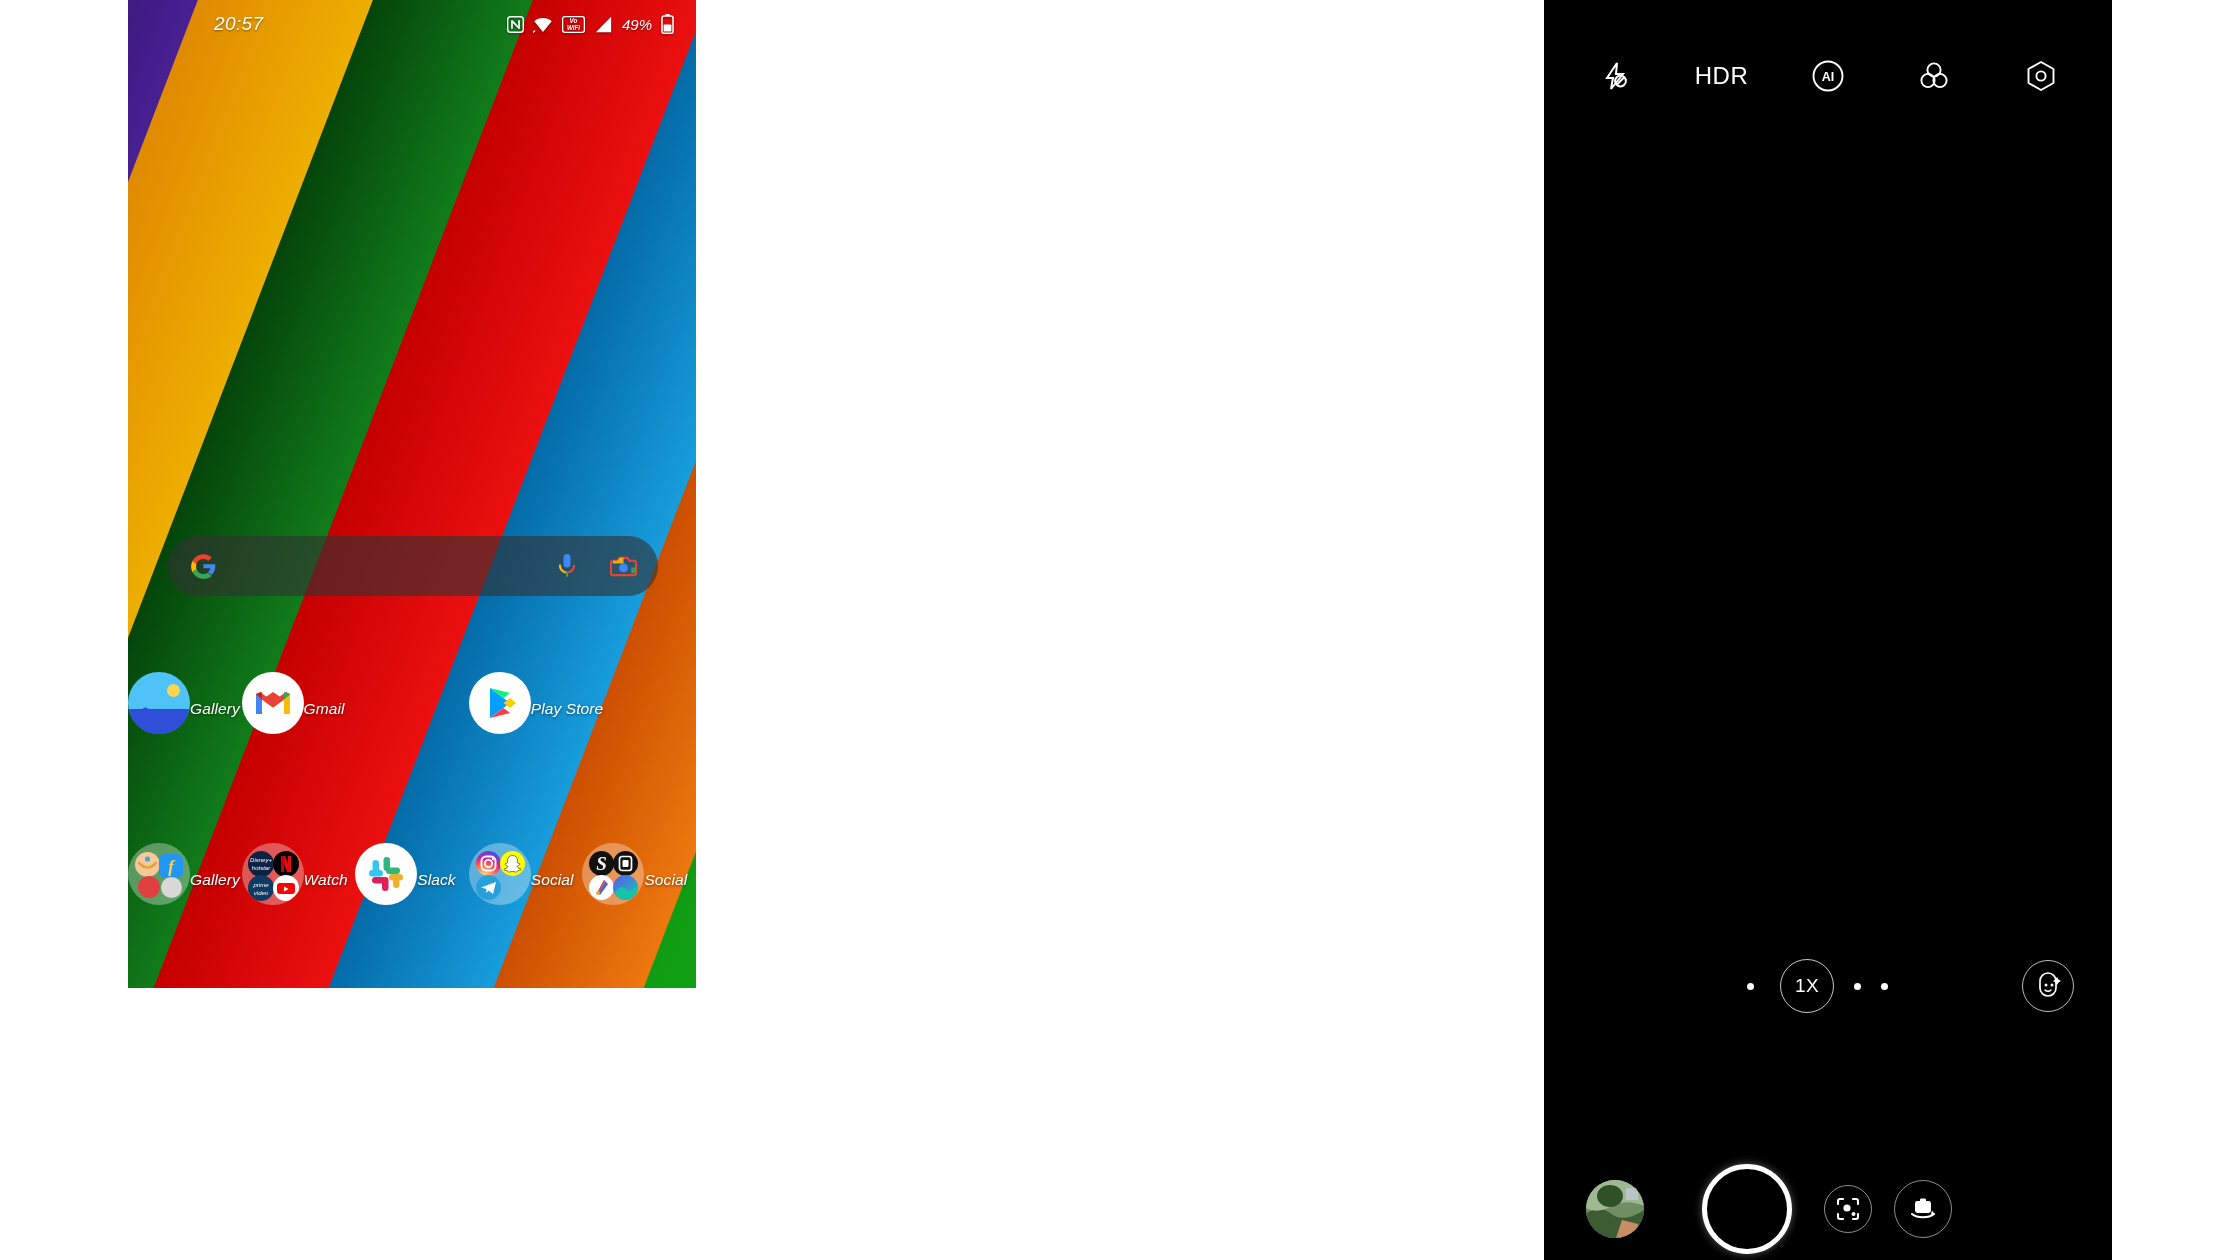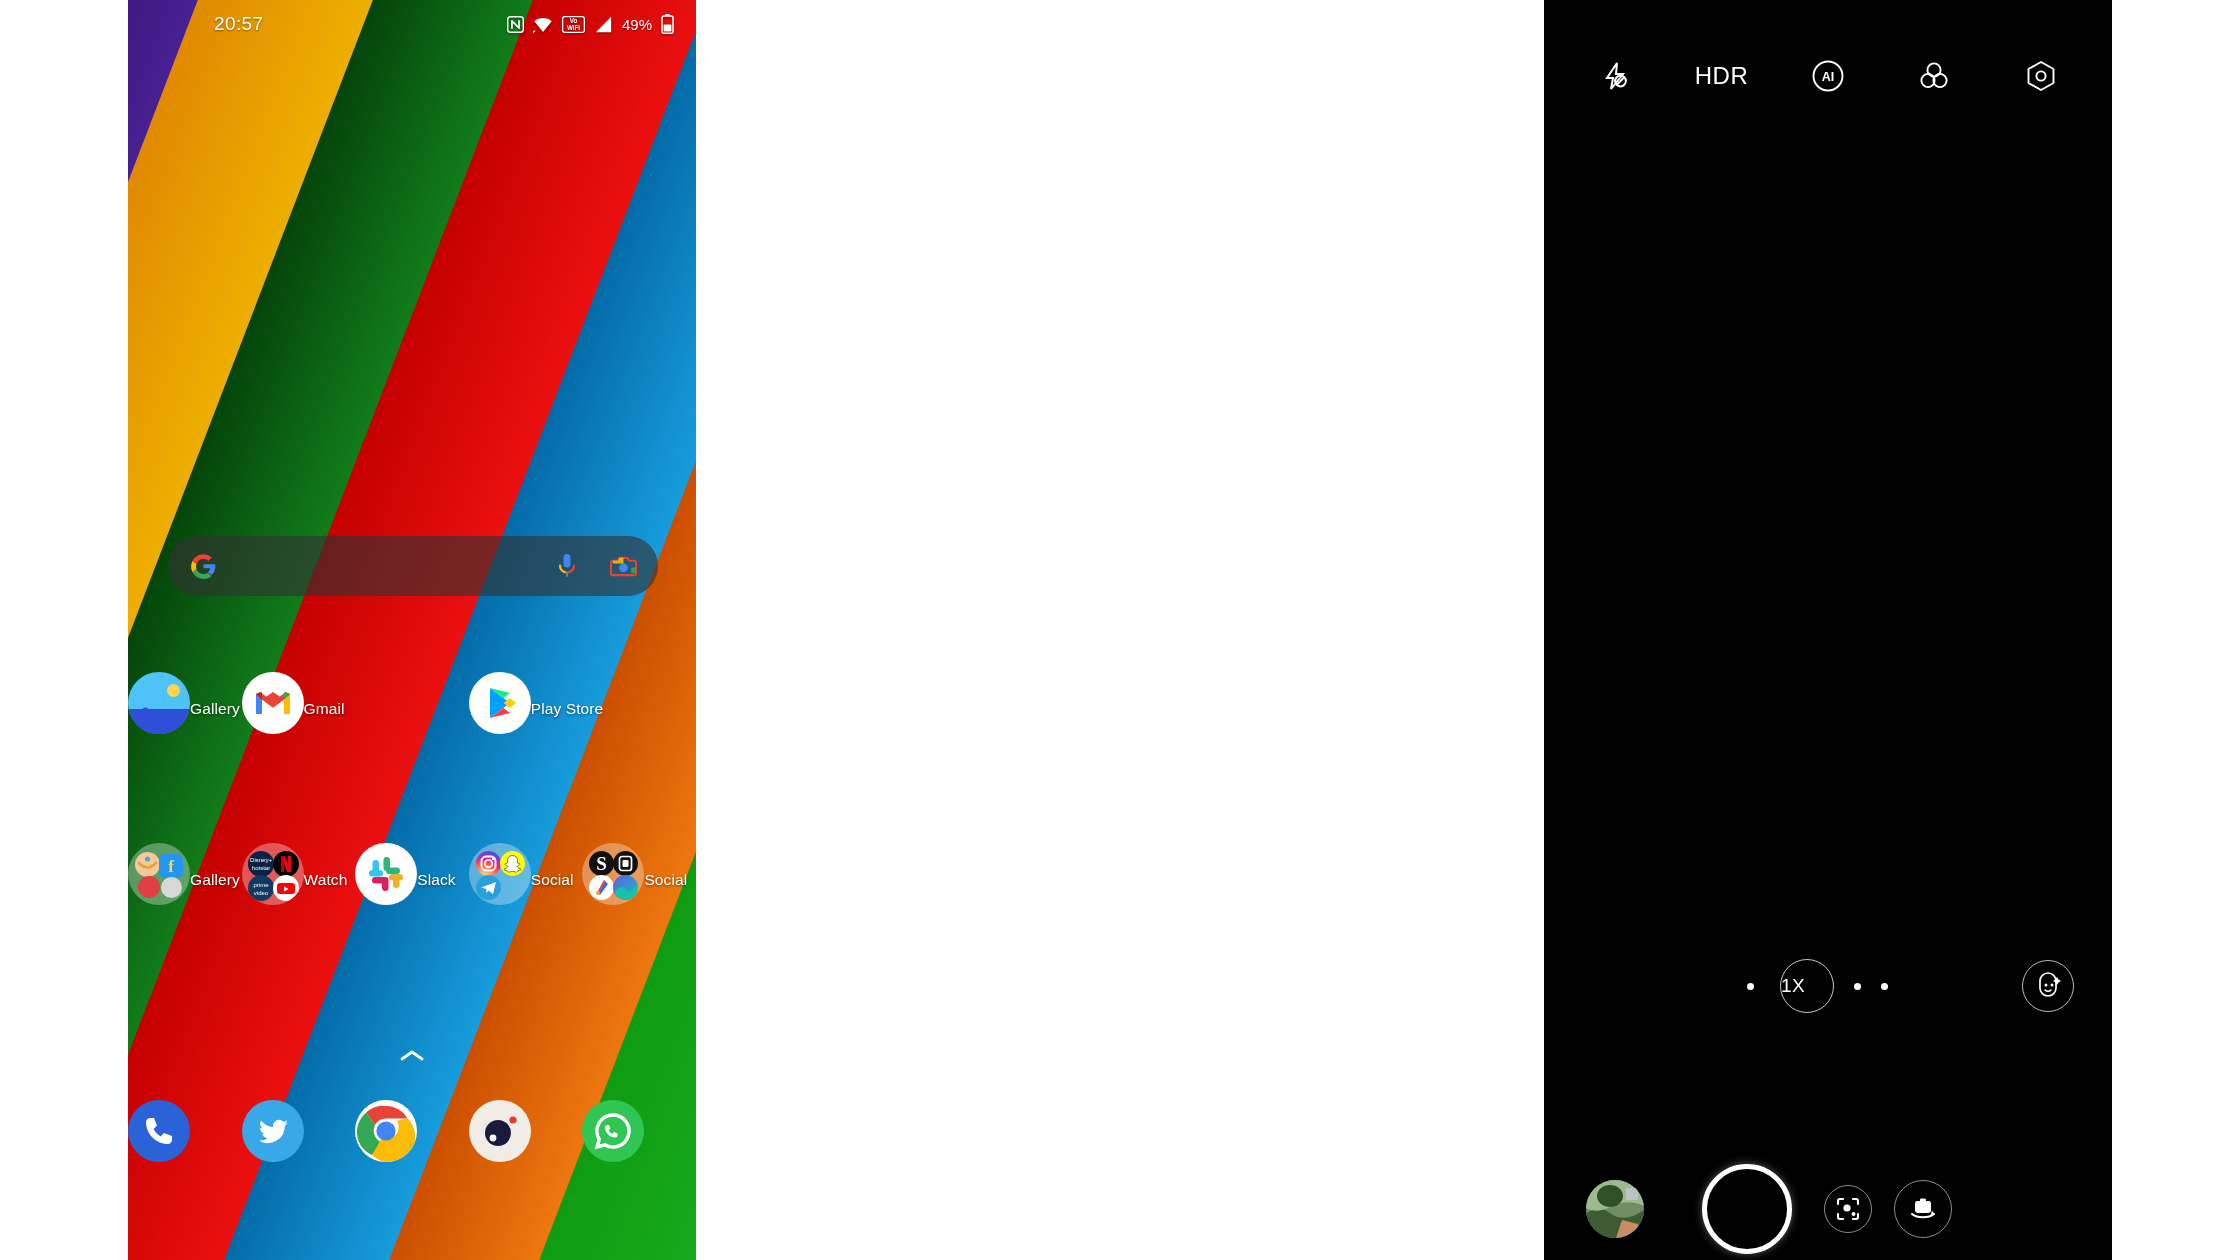--- a/index.html
+++ b/index.html
@@ -1,20 +1,20 @@
 <!DOCTYPE html>
 <html><head>
 <meta charset="utf-8">
 <style>
   html,body{margin:0;padding:0;background:#ffffff;}
   body{width:2240px;height:1260px;font-family:"Liberation Sans",sans-serif;overflow:hidden;position:relative;}
 
   
   #home-screen{
-    position:absolute;left:128px;top:0;width:568px;height:1260px;overflow:hidden;
+    position:absolute;left:128px;top:0;width:568px;height:988px;overflow:hidden;font-style:italic;
   }
   .wallpaper{position:absolute;inset:0;overflow:hidden;background:#14a014;}
   .wallpaper .stripe{
     position:absolute;top:-300px;height:1900px;width:300px;
     transform:rotate(21deg);transform-origin:top left;
   }
 
   
   .statusbar{position:absolute;left:0;top:0;width:100%;height:48px;display:flex;align-items:center;
     justify-content:space-between;padding:0 22px;box-sizing:border-box;color:#fff;}
@@ -70,21 +70,21 @@
     border-radius:3px;background:rgba(255,255,255,.66);}
   .toast{position:absolute;left:50%;transform:translateX(-50%);top:48px;
     border:1px solid rgba(255,255,255,.22);border-radius:9px;background:rgba(18,18,18,.88);
     color:#fff;font-size:20px;padding:9px 17px;white-space:nowrap;}
   .level{position:absolute;left:50%;top:50%;transform:translate(-50%,-50%);width:70px;height:70px;}
 
   .zoom-row{position:absolute;left:0;top:948px;width:100%;height:76px;
     display:flex;align-items:center;}
   .zoom-dot{width:7px;height:7px;border-radius:50%;background:#fff;}
   .zoom-pill{width:52px;height:52px;border-radius:50%;border:1.6px solid rgba(255,255,255,.78);
-    display:flex;align-items:center;color:#fff;font-size:19px;letter-spacing:.5px;}
+    display:flex;align-items:center;justify-content:center;color:#fff;font-size:19px;letter-spacing:.5px;}
   .beauty-btn{width:50px;height:50px;border-radius:50%;border:1.4px solid rgba(255,255,255,.72);
     display:flex;align-items:center;justify-content:center;}
 
   .mode-row{position:absolute;left:0;top:1060px;width:100%;height:66px;
     display:flex;align-items:flex-start;}
   .mode{font-size:20.5px;color:#e8e8e8;letter-spacing:1.2px;position:relative;
     padding-bottom:13px;white-space:nowrap;}
   .mode.active{color:#6f9fe8;}
   .mode.active::after{content:"";position:absolute;left:0;right:0;bottom:0;height:3px;background:#2f5fc4;}
 

